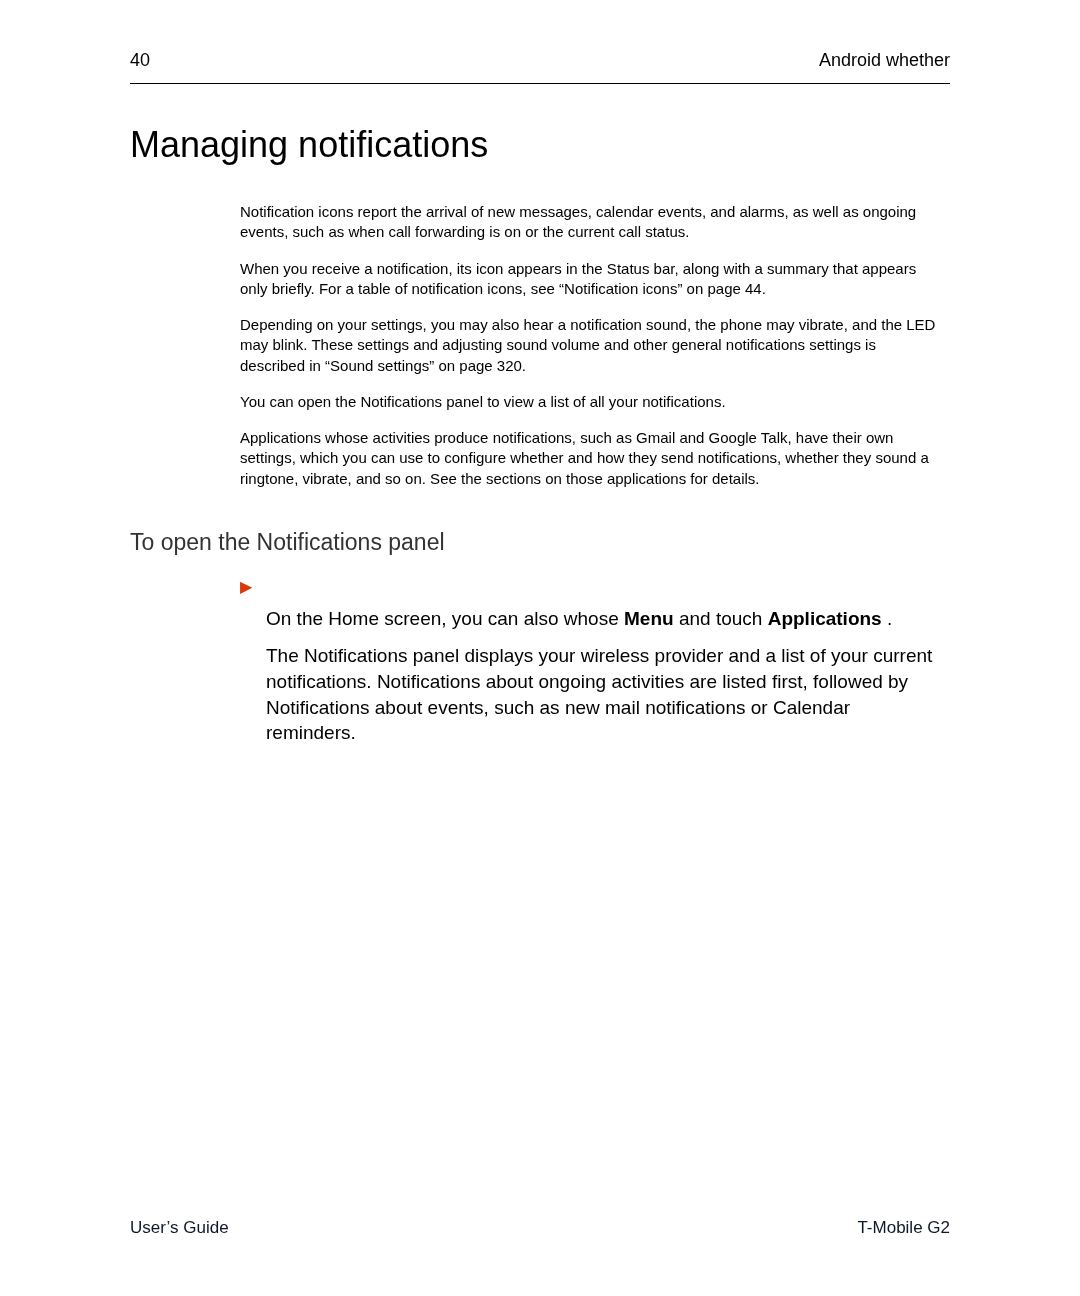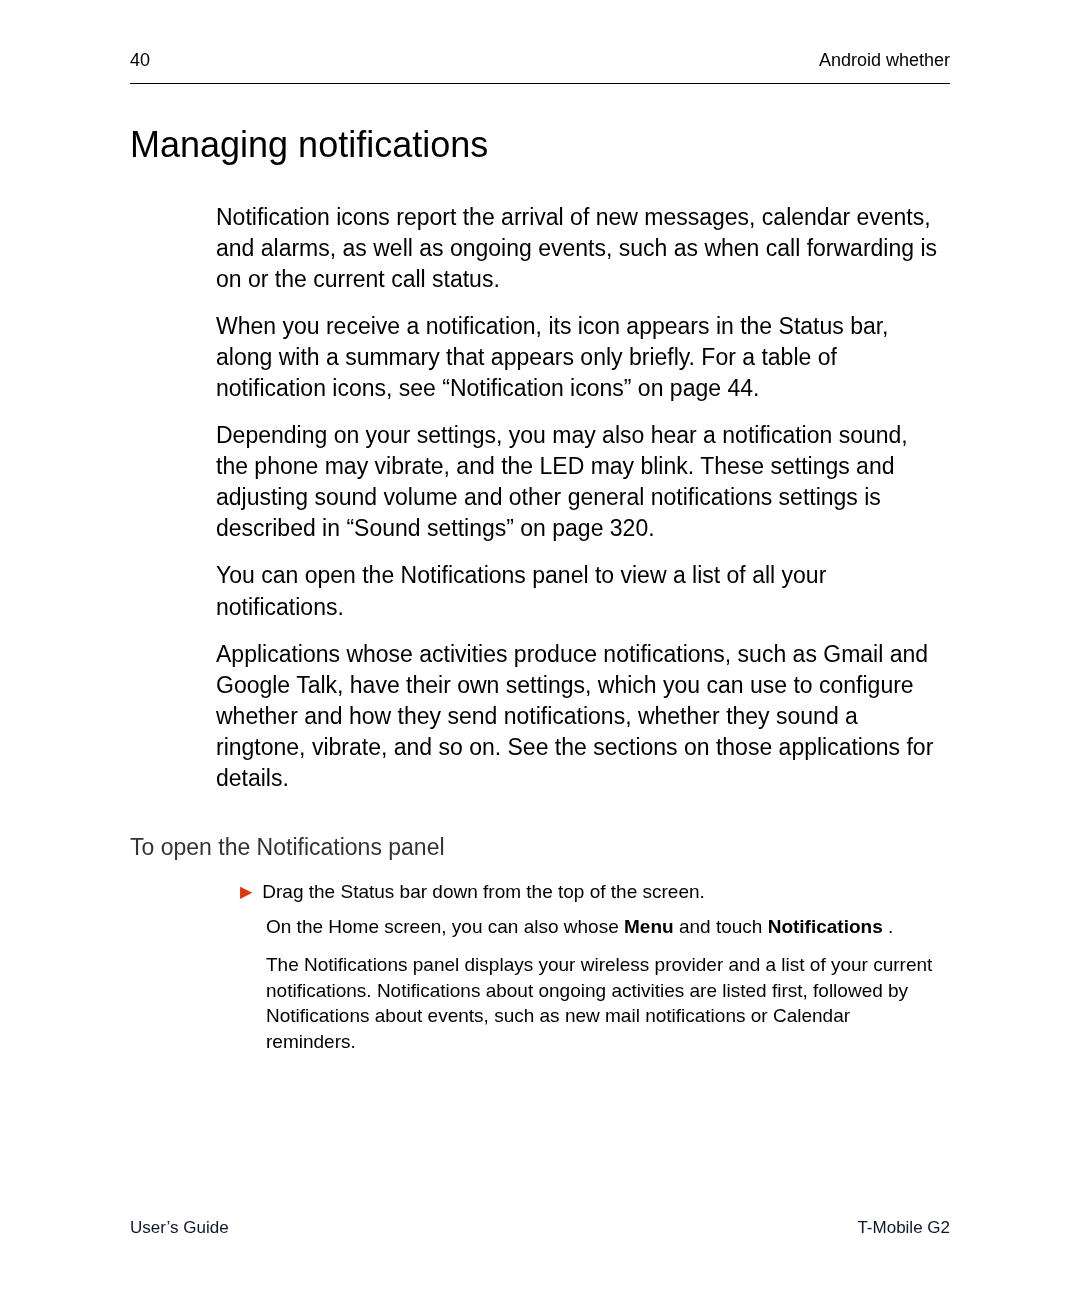--- a/index.html
+++ b/index.html
@@ -29,23 +29,23 @@
     }
     .section-name {
       font-weight: 400;
     }
     .main-heading {
       font-size: 36px;
       font-weight: 400;
       margin-bottom: 36px;
     }
     .body-paragraph {
-      margin-left: 86px;
+      margin-left: 110px;
       margin-right: 10px;
-      font-size: 23px;
+      font-size: 15px;
       line-height: 1.35;
       margin-bottom: 16px;
     }
     .sub-heading {
       font-size: 23px;
       font-weight: 400;
       margin-top: 40px;
       margin-bottom: 18px;
       color: #333;
     }
@@ -101,25 +101,24 @@
 <p class="body-paragraph">Notification icons report the arrival of new messages, calendar events, and alarms, as well as ongoing events, such as when call forwarding is on or the current call status.</p>
 <p class="body-paragraph">When you receive a notification, its icon appears in the Status bar, along with a summary that appears only briefly. For a table of notification icons, see “Notification icons” on page 44.</p>
 <p class="body-paragraph">Depending on your settings, you may also hear a notification sound, the phone may vibrate, and the LED may blink. These settings and adjusting sound volume and other general notifications settings is described in “Sound settings” on page 320.</p>
 <p class="body-paragraph">You can open the Notifications panel to view a list of all your notifications.</p>
 <p class="body-paragraph">Applications whose activities produce notifications, such as Gmail and Google Talk, have their own settings, which you can use to configure whether and how they send notifications, whether they sound a ringtone, vibrate, and so on. See the sections on those applications for details.</p>
 
 <h2 class="sub-heading">To open the Notifications panel</h2>
 
 <div class="bullet-row">
   <span class="triangle">▶</span>
-  <span class="bullet-text">Drag the Status bar down from the top of the screen.</span>
 </div>
 
 <p class="indented-paragraph">
-  <span>On the Home screen, you can also whose </span><span class="bold">Menu</span><span> and touch </span><span class="bold">Notifications</span><span>   .</span>
+  <span>On the Home screen, you can also whose </span><span class="bold">Menu</span><span> and touch </span><span class="bold">Applications</span><span>   .</span>
 </p>
 
 <p class="indented-paragraph">The Notifications panel displays your wireless provider and a list of your current notifications. Notifications about ongoing activities are listed first, followed by Notifications about events, such as new mail notifications or Calendar reminders.</p>
 
 <div class="footer">
   <span>User’s Guide</span>
   <span>T-Mobile G2</span>
 </div>
 
 </body></html>

